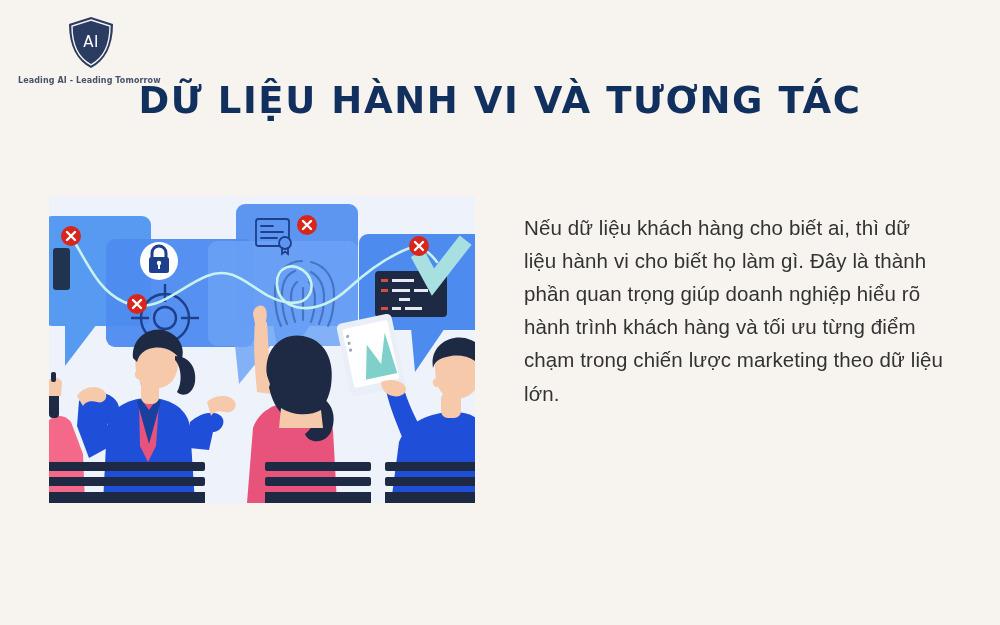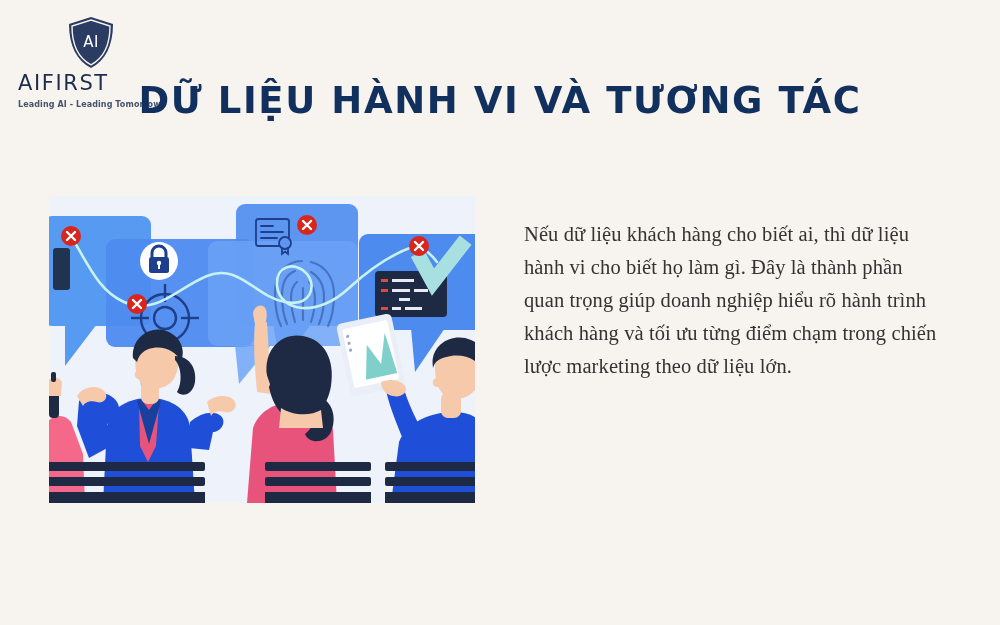--- a/index.html
+++ b/index.html
@@ -73,39 +73,38 @@
     height: 307px;
     background: #eef2fb;
     overflow: hidden;
   }
   #illustration svg { display: block; }
 
   
   #body-copy {
     position: absolute;
     left: 524px;
-    top: 197px;
+    top: 190px;
     width: 420px;
-    font-family: Liberation Serif, serif;
+    font-family: Liberation Sans, sans-serif;
     font-size: 20.5px;
     line-height: 1.62;
     color: #333333;
     letter-spacing: 0.1px;
   }
 </style>
 </head>
 <body>
 
 <div id="logo-block">
   <svg id="shield-icon" viewBox="0 0 48 54">
     <path d="M24 1 L46 8 C46 30 38 45 24 52 C10 45 2 30 2 8 Z" fill="#2b3c62"></path>
     <path d="M24 4 L43 10 C43 29 36 42.5 24 48.8 C12 42.5 5 29 5 10 Z" fill="none" stroke="#f7f3ee" stroke-width="1.4"></path>
     <text x="24" y="31" text-anchor="middle" font-family="DejaVu Sans, sans-serif" font-size="15" font-weight="400" fill="#ffffff" letter-spacing="0.5">AI</text>
   </svg>
-  <div id="logo-wordmark">AIFIRST</div>
   <div id="logo-tagline">Leading AI - Leading Tomorrow</div>
 </div>
 
 <h1 id="page-title">DỮ LIỆU HÀNH VI VÀ TƯƠNG TÁC</h1>
 
 <div id="illustration">
   <svg viewBox="0 0 426 307" width="426" height="307">
     <defs>
       <clipPath id="clipAll">
           <rect x="0" y="0" width="426" height="307"></rect>

